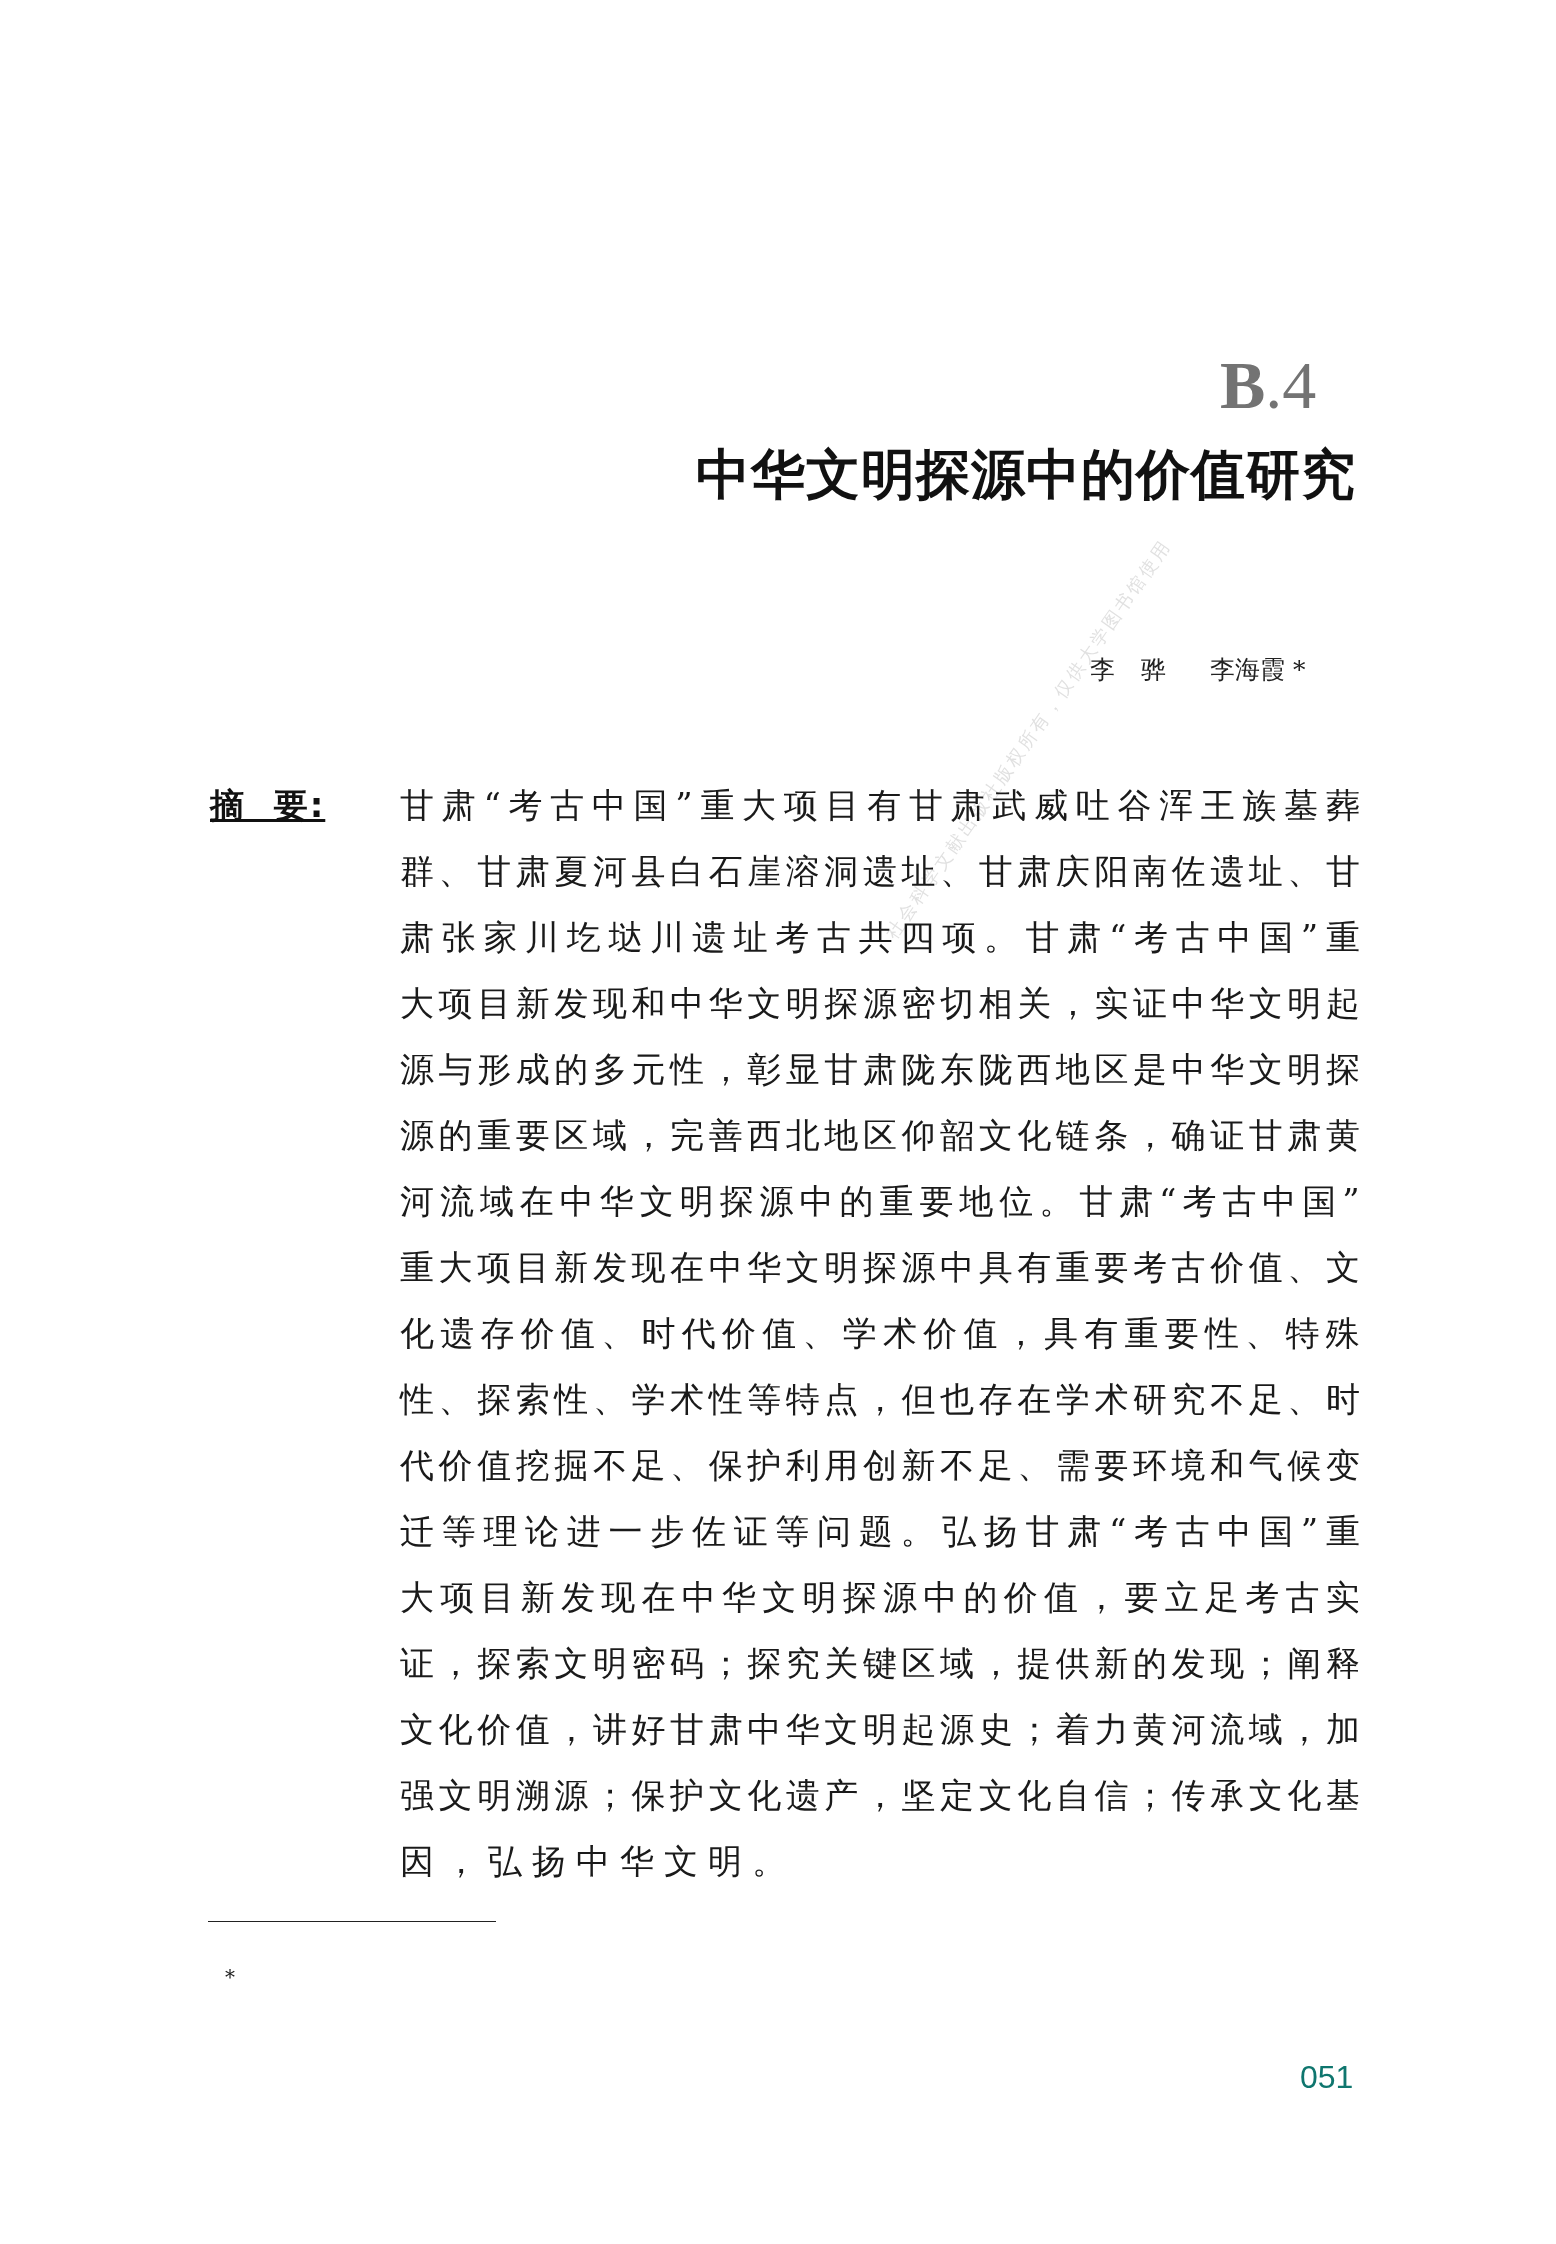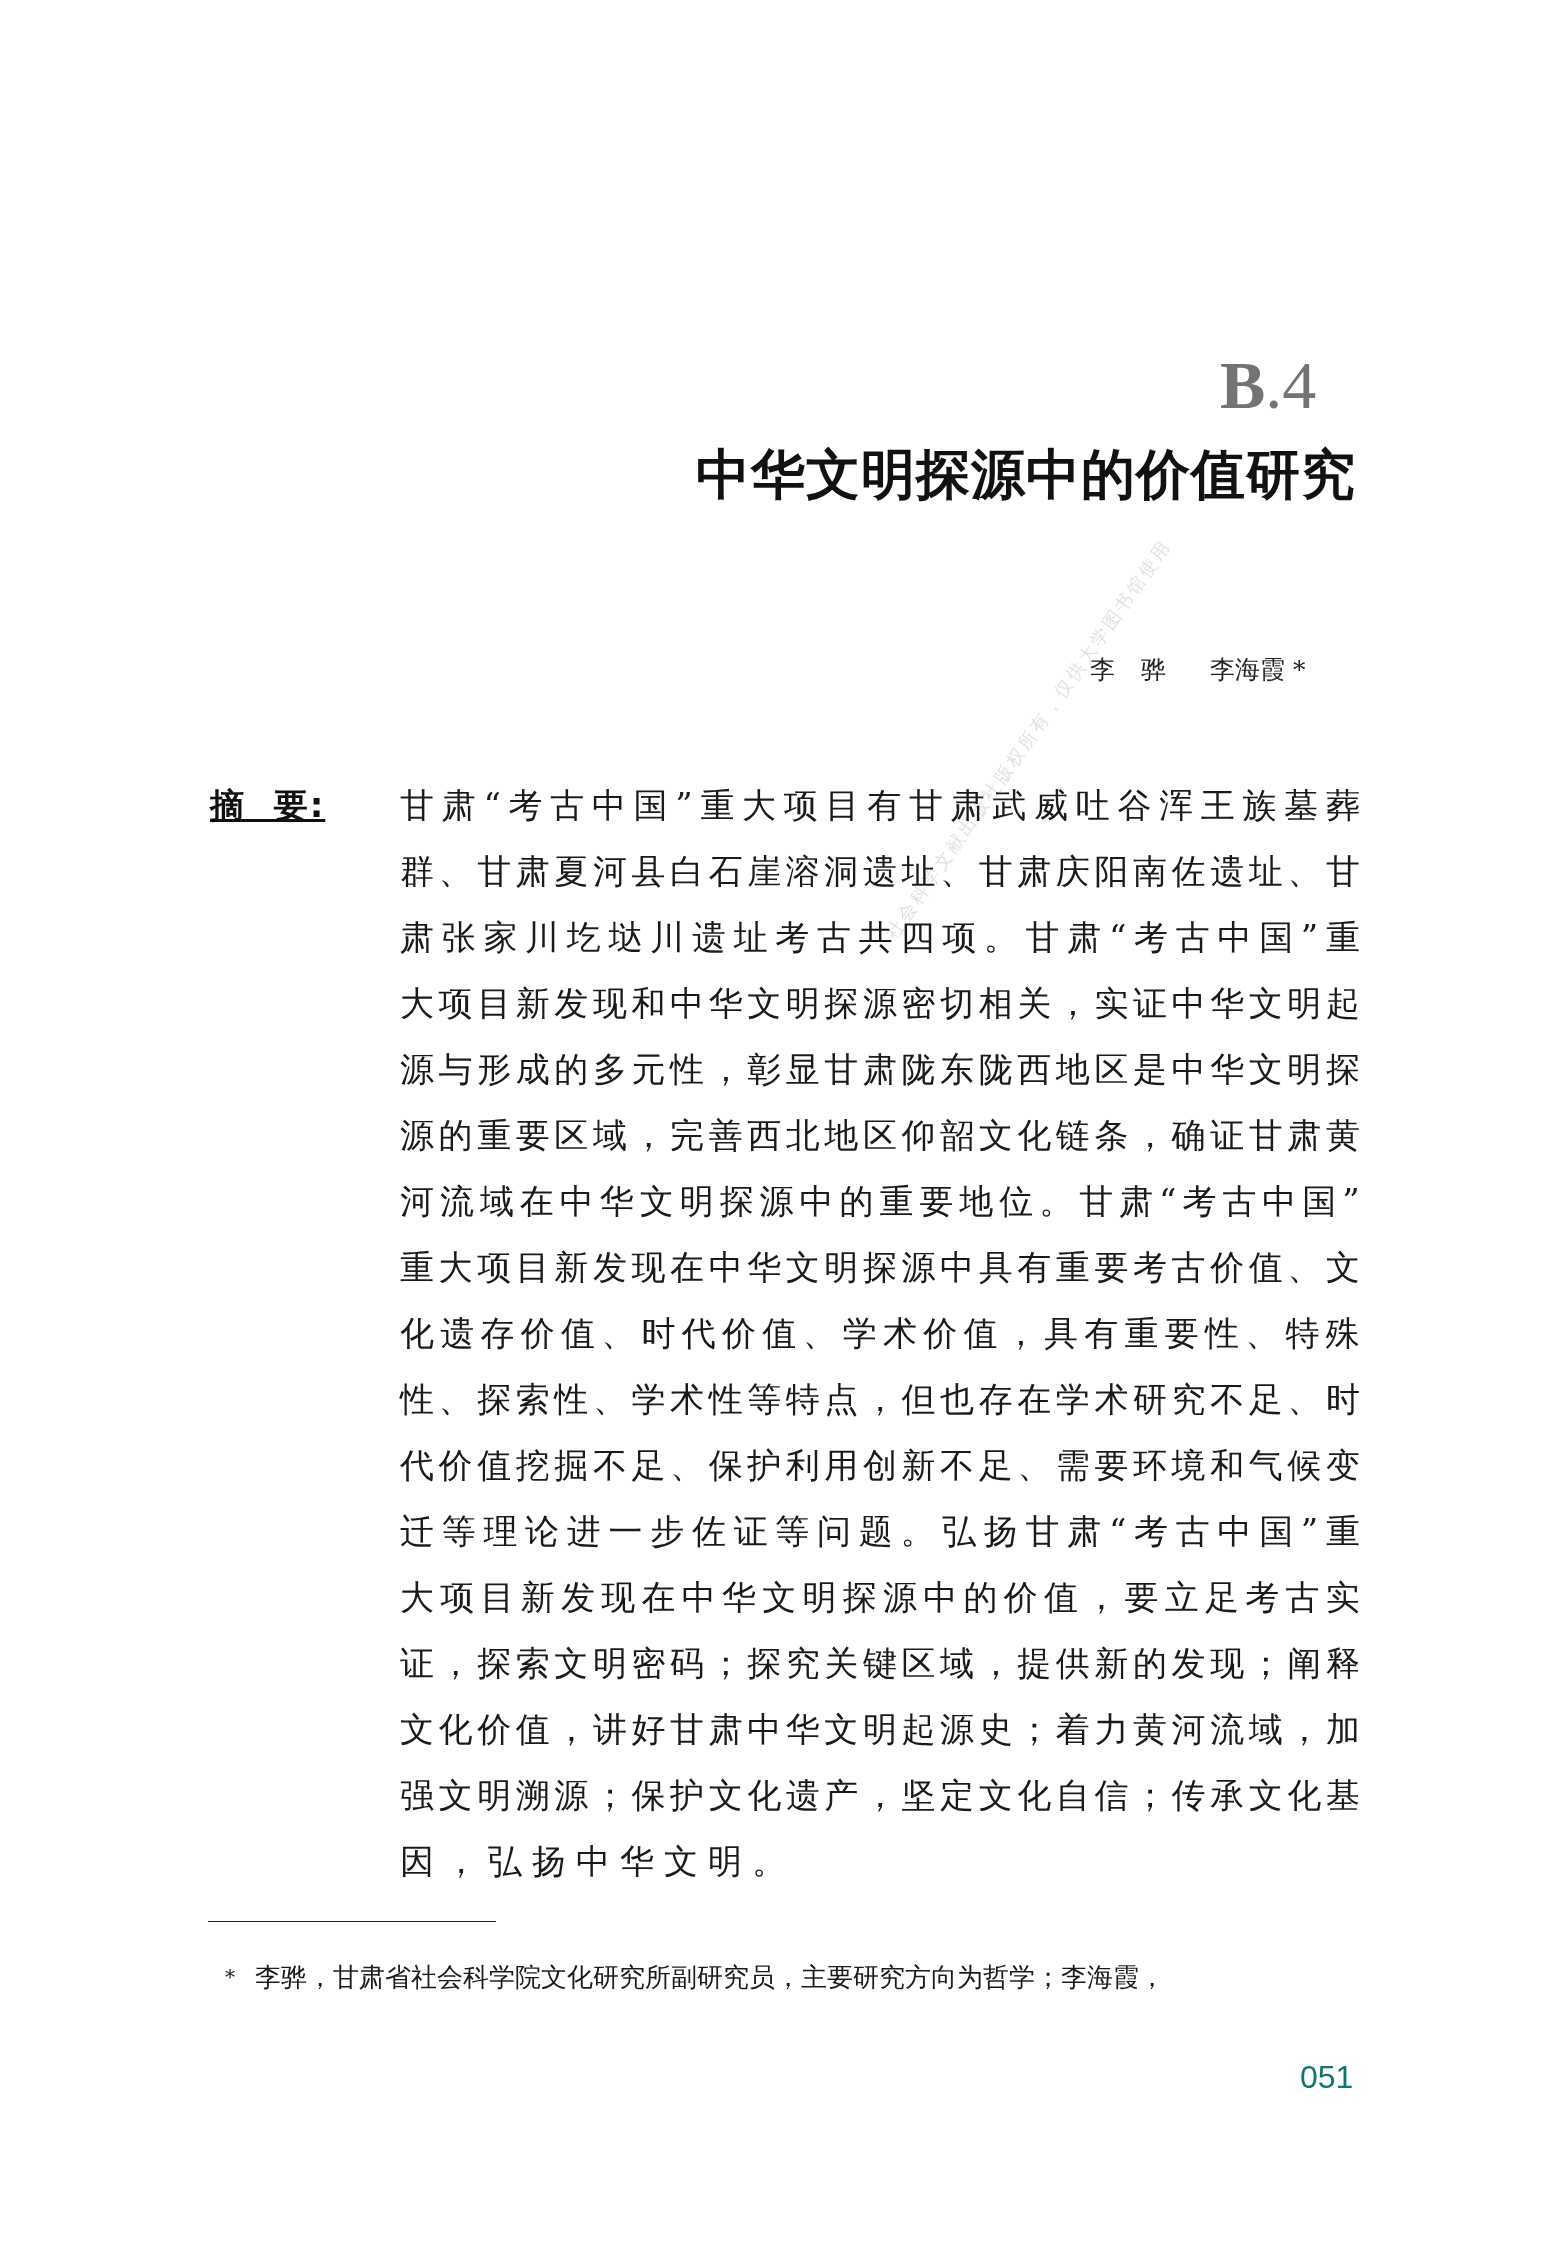--- a/index.html
+++ b/index.html
@@ -507,16 +507,15 @@
       <span>文</span>
       <span>明</span>
       <span>。</span>
     </div>
 </div>
 
 <div class="rule"></div>
 
 <div class="footnote">
   <span class="mark">*</span>
-  <span class="line">李骅，甘肃省社会科学院文化研究所副研究员，主要研究方向为哲学；李海霞，</span>
 </div>
 
 <div class="page-number">051</div>
 
 </body></html>

